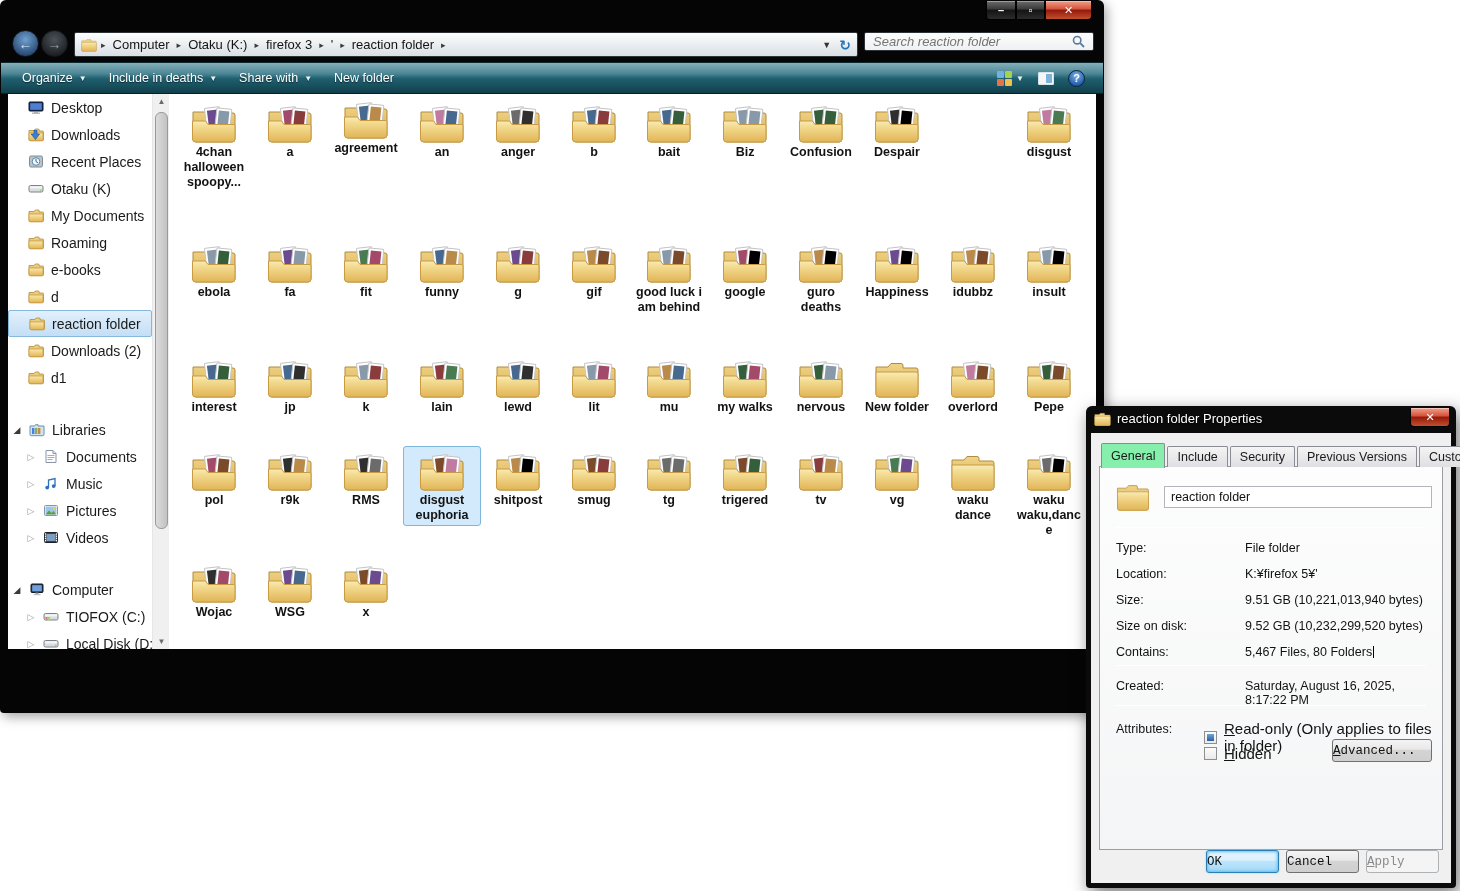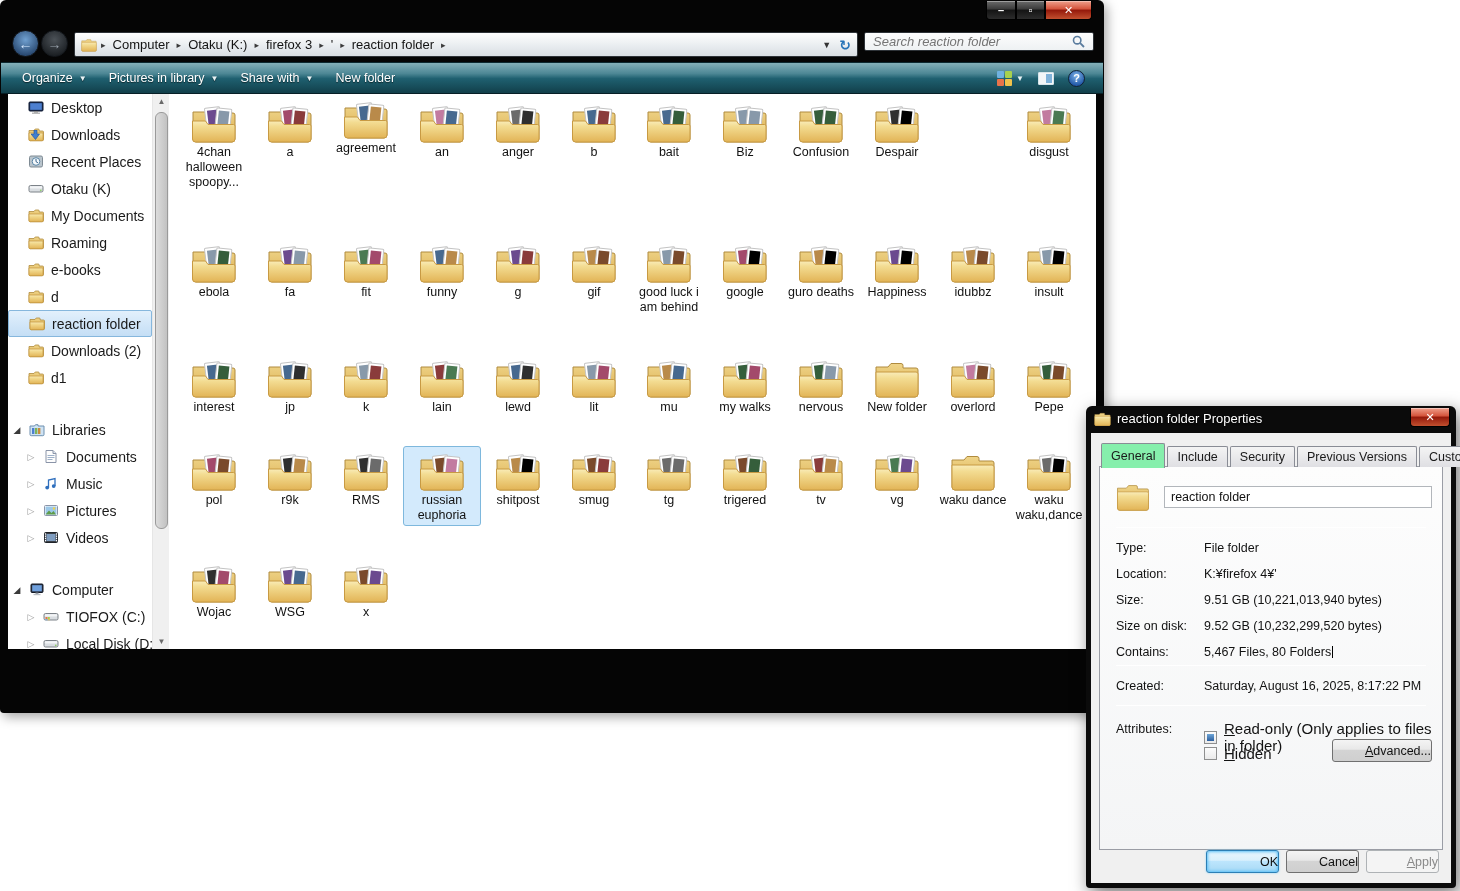--- a/index.html
+++ b/index.html
@@ -52,21 +52,21 @@
   .srow.sel { background:linear-gradient(#e2f0fc,#c4def5); border:1px solid #86b7dd; border-radius:2px; }
   .sgap { height:25px; }
   .sico { width:16px; height:15px; flex:0 0 auto; display:flex; align-items:center; justify-content:center; }
 
   .sscroll { position:absolute; left:144px; top:0; bottom:0; width:17px; background:#f0f0f0; border-left:1px solid #e6e6e6; }
   .sarrow { position:absolute; left:2px; width:13px; text-align:center; color:#6a6a6a; font-size:8px; }
   .sthumb { position:absolute; left:2px; width:13px; top:18px; bottom:120px; background:linear-gradient(90deg,#dcdcdc,#c2c2c2); border:1px solid #9a9a9a; border-radius:6px; }
 
   
   .main { position:absolute; left:161px; right:0; top:0; bottom:0; overflow:hidden; }
-  .cell { position:absolute; width:78px; padding:2px 1px; border:1px solid transparent; border-radius:3px; }
+  .cell { position:absolute; width:78px; padding:2px 1px; border:1px solid transparent; border-radius:3px;font-weight:bold; }
   .cell.sel { background:#d3eafc; border-color:#7eb8dd; }
   .ficon { height:42px; display:flex; justify-content:center; align-items:flex-end; }
   .flabel { font-size:12.5px; line-height:15px; text-align:center; overflow-wrap:anywhere; max-width:70px; margin:2px auto 0; color:#121212; }
 
   
   .details { position:absolute; left:8px; right:8px; bottom:9px; height:55px; background:linear-gradient(#f3fafe,#ddebf8 55%,#cfe2f3); border-top:1px solid #94aabf; }
   .dfold { position:absolute; left:14px; top:4px; }
   .dcount { position:absolute; left:82px; top:7px; font-size:15px; color:#0f0f0f; }
 
   
@@ -77,32 +77,32 @@
 
   .tabs { position:absolute; left:10px; top:9px; display:flex; align-items:flex-end; z-index:2; }
   .tab { font-size:12.5px; color:#1a1a1a; border:1px solid #898c95; border-bottom:none; background:linear-gradient(#f4f4f4,#dfdfe3); padding:3px 9px 3px; margin-right:2px; border-radius:2px 2px 0 0; height:21px; white-space:nowrap; }
   .tab.active { background:#86efac; height:25px; padding-top:5px; position:relative; top:1px; z-index:3; }
 
   .tabpage { position:absolute; left:8px; right:8px; top:33px; height:384px; background:linear-gradient(#fdfdfd,#f4f5f6); border:1px solid #9a9da5; }
 
   .nrow { position:absolute; left:16px; top:16px; display:flex; align-items:center; gap:14px; }
   .nameinput { width:268px; height:22px; border:1px solid #b2b6bb; background:#fff; font-size:12.5px; color:#111; padding:0 6px; display:flex; align-items:center; }
   .hr { position:absolute; left:16px; right:16px; height:1px; background:#e2e2e2; border-bottom:1px solid #fff; }
-  .prow { position:absolute; left:16px; right:12px; font-size:12.5px; color:#121212; display:flex; }
+  .prow { position:absolute; left:16px; right:12px; font-size:12.5px; color:#121212; display:flex;gap:41px; }
   .plabel { width:88px; flex:0 0 auto; }
   .pvalue { flex:1; }
   .caret { display:inline-block; width:1px; height:12px; background:#000; vertical-align:-2px; margin-left:1px; }
 
   .cbrow { position:absolute; left:104px; font-size:15px; color:#121212; display:flex; align-items:center; gap:7px; }
   .cbox { width:13px; height:13px; border:1px solid #8e8f8f; background:linear-gradient(#fcfcfc,#eaeaea); position:relative; flex:0 0 auto; }
   .cbox.mixed::after { content:""; position:absolute; left:2px; top:2px; right:2px; bottom:2px; background:linear-gradient(#6ea6d8,#2d5f9e); }
   .attr-label { position:absolute; left:16px; font-size:12.5px; color:#121212; }
   .mnemonic::first-letter { text-decoration:underline; }
 
-  .btn { border:1px solid #707070; border-radius:3px; background:linear-gradient(#f4f4f4,#e8e8e8 45%,#d4d4d4 46%,#cfcfcf); font-size:12.5px; color:#111; display:flex; align-items:center; justify-content:flex-end; font-family:Liberation Sans, sans-serif; }
+  .btn { border:1px solid #707070; border-radius:3px; background:linear-gradient(#f4f4f4,#e8e8e8 45%,#d4d4d4 46%,#cfcfcf); font-size:12.5px; color:#111; display:flex; align-items:center; justify-content:flex-start; font-family:Liberation Mono, monospace; }
   .adv { position:absolute; width:100px; height:23px; }
   .dlg-btns { position:absolute; left:0; right:12px; bottom:10px; display:flex; justify-content:flex-end; gap:7px; }
   .dlg-btns .btn { width:73px; height:23px; }
   .btn.ok { border-color:#2c7fb5; box-shadow:0 0 3px 1px #5bc0f7 inset, 0 0 2px #7fd0fb; background:linear-gradient(#eaf6fd,#d9f0fc 45%,#bee6fd 46%,#a7d9f5); }
   .btn.disabled { color:#8a8a8a; background:#f4f4f4; border-color:#aeb2b5; }
 
   svg { display:block; }
 </style>
 </head>
 <body>
@@ -168,21 +168,21 @@
     </svg>
   </div>
 
   <div class="toolbar">
     <span id="tbButtons" style="display:flex;align-items:center">
         <div class="tb-btn">
           <span>Organize</span>
           <span class="tb-caret">▼</span>
         </div>
         <div class="tb-btn">
-          <span>Pictures in library</span>
+          <span>Include in deaths</span>
           <span class="tb-caret">▼</span>
         </div>
         <div class="tb-btn">
           <span>Share with</span>
           <span class="tb-caret">▼</span>
         </div>
         <div class="tb-btn">
           <span>New folder</span>
         </div>
       </span>
@@ -993,21 +993,21 @@
               <path d="M2 7 h12 l3 -3.5 h10 a2 2 0 0 1 2 2 v2.5 h13 a2 2 0 0 1 2 2 v24 a3 3 0 0 1 -3 3 H5 a3 3 0 0 1 -3 -3 z" fill="url(#gBack)" stroke="#b08b3e" stroke-width="1"></path>
               <g>
                 <rect x="15" y="2.5" width="15" height="28" rx="1" fill="#fff" stroke="#c4c4c4" transform="rotate(-7 22 16)"></rect>
      <rect x="17.2" y="5" width="10.6" height="18" fill="#7a4a2b" transform="rotate(-7 22 16)"></rect>
      <rect x="24.5" y="3.5" width="15" height="28" rx="1" fill="#fff" stroke="#c4c4c4" transform="rotate(6 32 17)"></rect>
      <rect x="26.7" y="6" width="10.6" height="18" fill="#c27ba0" transform="rotate(6 32 17)"></rect>
               </g>
     <path d="M1.5 16 h13 l2.5 3.5 h25.5 a1.5 1.5 0 0 1 1.5 1.5 v13 a3 3 0 0 1 -3 3 H4.5 a3 3 0 0 1 -3 -3 z" fill="url(#gFront)" stroke="#c89a43" stroke-width="1"></path>
             </svg>
           </div>
-          <div class="flabel">russian euphoria</div>
+          <div class="flabel">disgust euphoria</div>
         </div>
         <div class="cell" style="left:310px; top:352px">
           <div class="ficon">
             <svg width="46" height="38" viewBox="0 0 46 38">
               <path d="M2 7 h12 l3 -3.5 h10 a2 2 0 0 1 2 2 v2.5 h13 a2 2 0 0 1 2 2 v24 a3 3 0 0 1 -3 3 H5 a3 3 0 0 1 -3 -3 z" fill="url(#gBack)" stroke="#b08b3e" stroke-width="1"></path>
               <g>
                 <rect x="15" y="2.5" width="15" height="28" rx="1" fill="#fff" stroke="#c4c4c4" transform="rotate(-7 22 16)"></rect>
      <rect x="17.2" y="5" width="10.6" height="18" fill="#b98a4a" transform="rotate(-7 22 16)"></rect>
      <rect x="24.5" y="3.5" width="15" height="28" rx="1" fill="#fff" stroke="#c4c4c4" transform="rotate(6 32 17)"></rect>
      <rect x="26.7" y="6" width="10.6" height="18" fill="undefined" transform="rotate(6 32 17)"></rect>
@@ -1199,21 +1199,21 @@
       </div>
 
       <div class="hr" style="top:60px"></div>
       <div id="dlgRows">
           <div class="prow" style="top:74px">
             <span class="plabel">Type:</span>
             <span class="pvalue"><span>File folder</span></span>
           </div>
           <div class="prow" style="top:100px">
             <span class="plabel">Location:</span>
-            <span class="pvalue"><span>K:¥firefox 4¥'</span></span>
+            <span class="pvalue"><span>K:¥firefox 5¥'</span></span>
           </div>
           <div class="prow" style="top:126px">
             <span class="plabel">Size:</span>
             <span class="pvalue"><span>9.51 GB (10,221,013,940 bytes)</span></span>
           </div>
           <div class="prow" style="top:152px">
             <span class="plabel">Size on disk:</span>
             <span class="pvalue"><span>9.52 GB (10,232,299,520 bytes)</span></span>
           </div>
           <div class="prow" style="top:178px">

